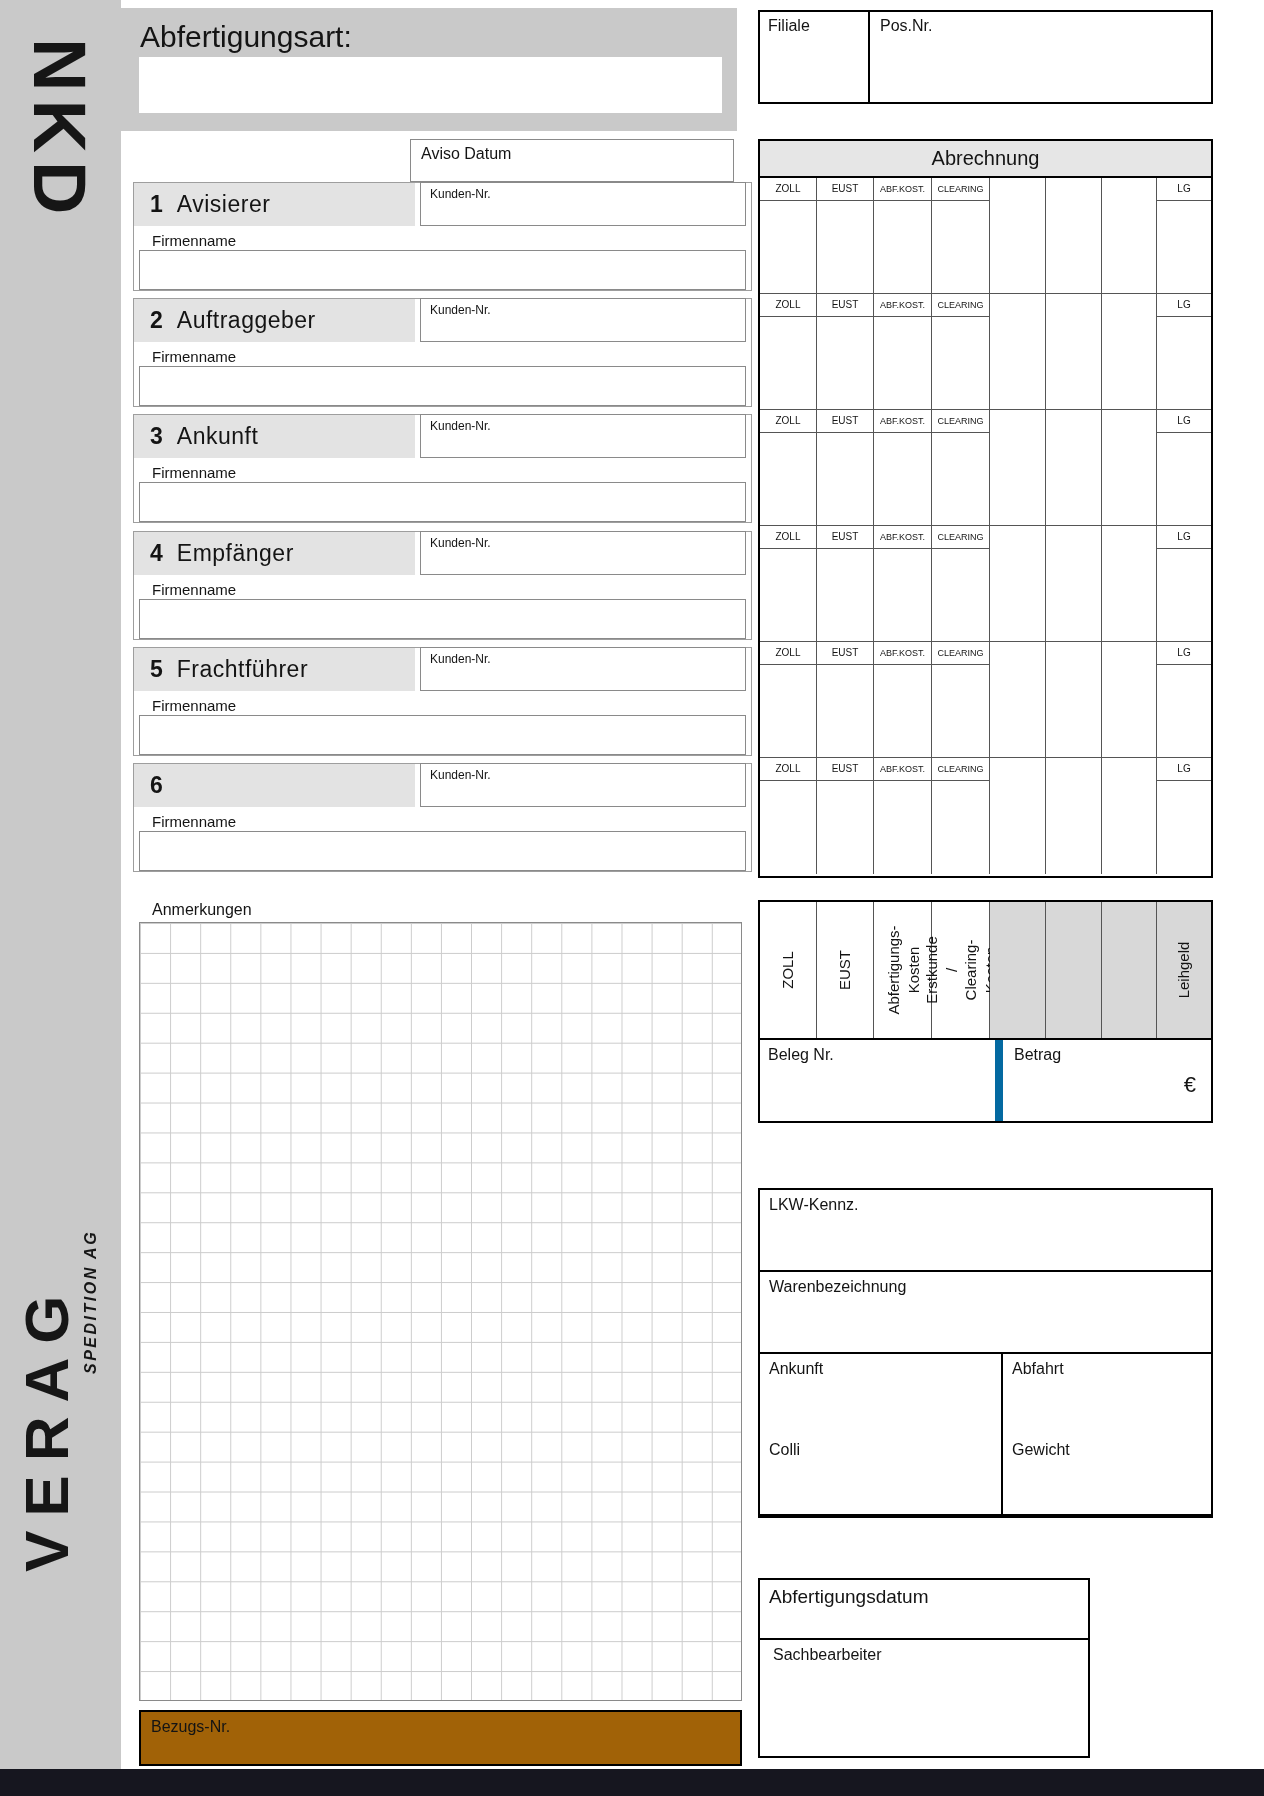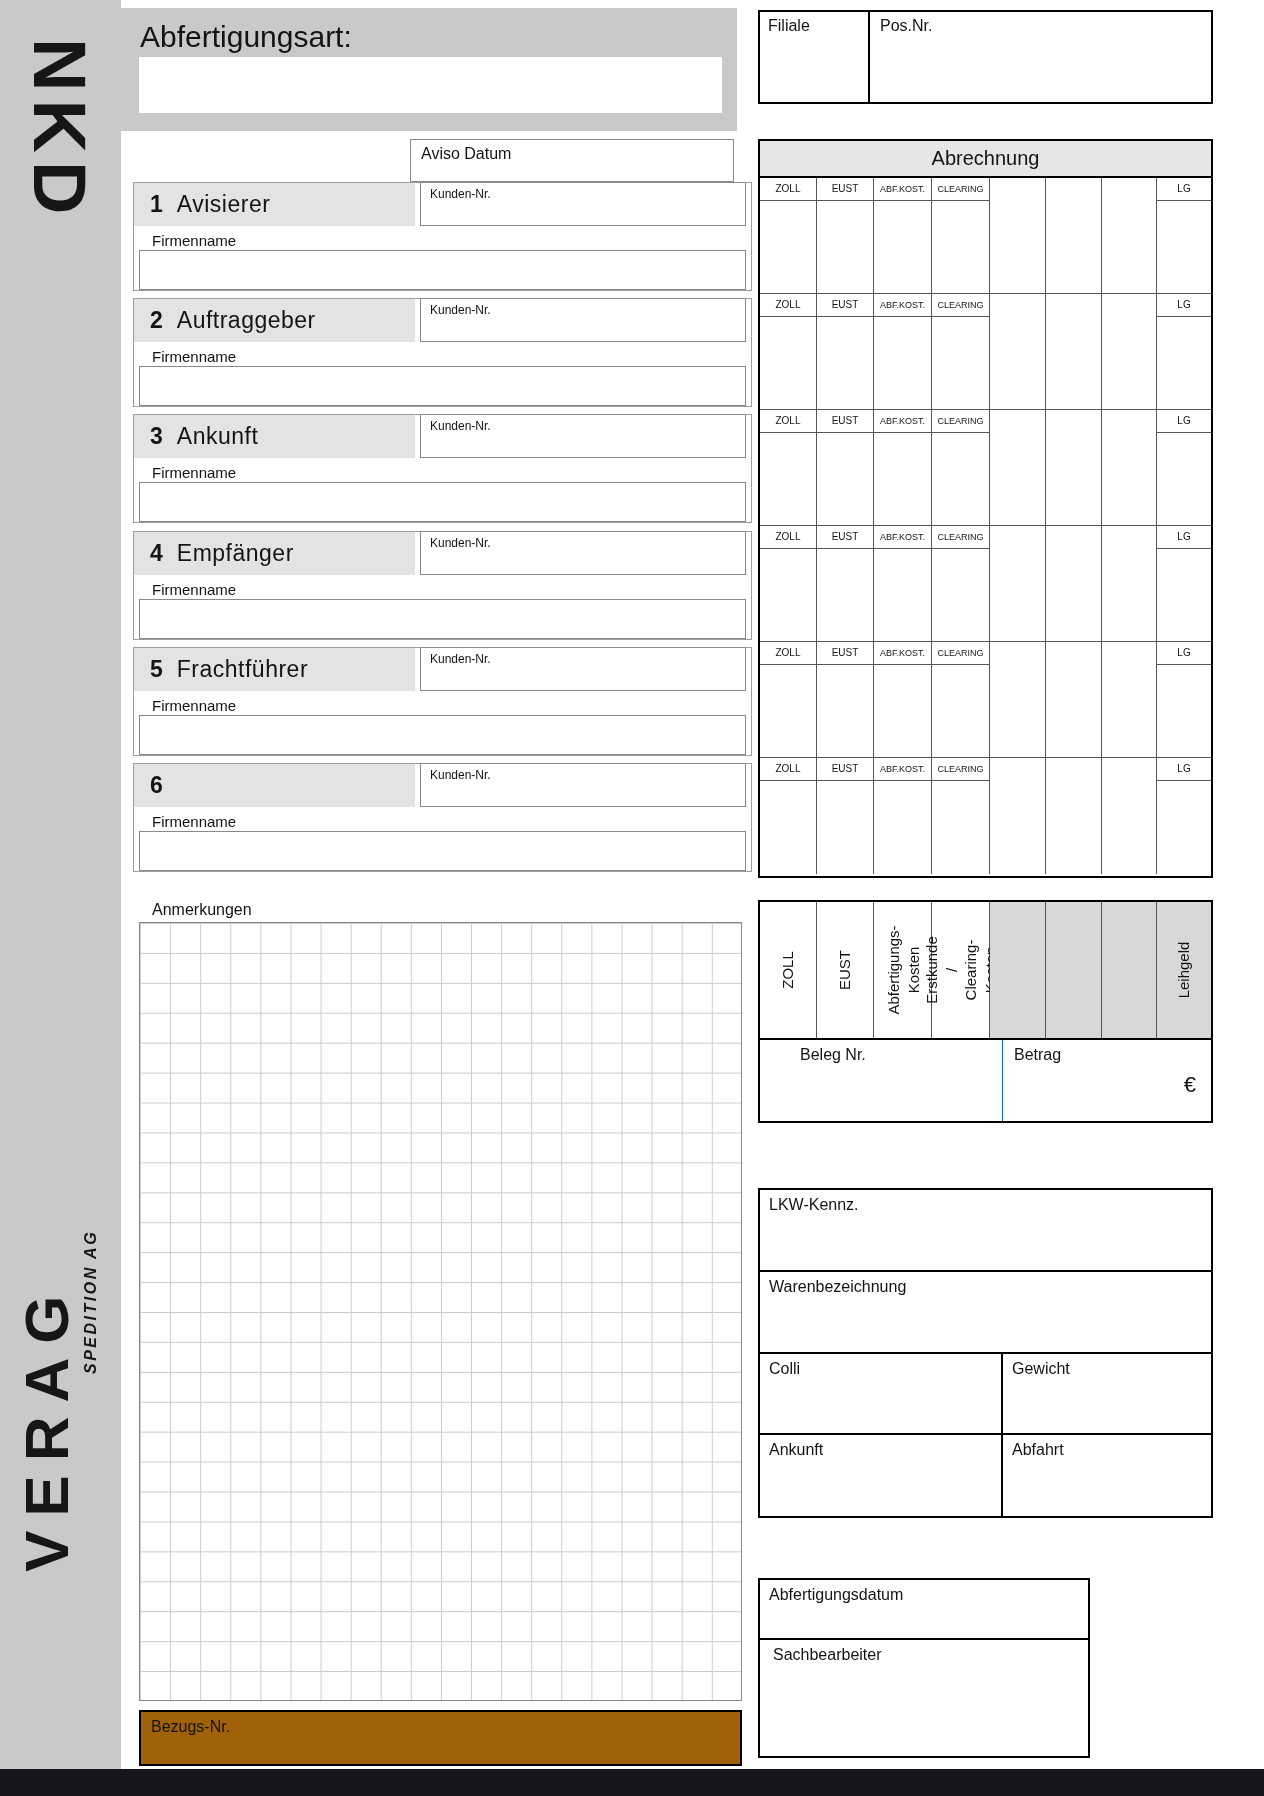--- a/index.html
+++ b/index.html
@@ -73,38 +73,38 @@
   }
 
   
   #rot-unit { left:758px; top:900px; width:455px; height:223px; border:2px solid #000; background:#fff; }
   .rotband { height:138px; border-bottom:2px solid #000; display:grid; grid-template-columns:57px 57px 58px 58px 56px 56px 55px 1fr; }
   .rc { position:relative; border-right:1px solid #555; }
   .rc:last-child { border-right:none; }
   .rc.gray { background:#d8d8d8; }
   .vt { position:absolute; left:50%; top:50%; transform:translate(-50%,-50%) rotate(-90deg); white-space:pre-line; font-size:15px; line-height:1.3; text-align:center; }
   .belegrow { height:81px; display:grid; grid-template-columns:243px 1fr; }
-  .beleg-cell { border-right:1px solid #0369a1; padding:6px 8px; font-size:16px;margin-left:32px; }
+  .beleg-cell { border-right:8px solid #0369a1; padding:6px 8px; font-size:16px; }
   .betrag-cell { padding:6px 11px; font-size:16px; position:relative; }
   .euro { position:absolute; right:15px; top:32px; font-size:22px; }
 
   
   #lkw-unit { left:758px; top:1188px; width:455px; height:330px; border:2px solid #000; background:#fff; }
   .lrow { border-bottom:2px solid #000; font-size:16px; }
   .lrow.pad { padding:6px 9px; }
   .lrow.r1, .lrow.r2 { height:82px; }
   .lrow.r3, .lrow.r4 { height:81px; }
   .lrow.r4 { border-bottom:none; }
   .split { display:grid; grid-template-columns:243px 1fr; height:100%; }
   .split > div { padding:6px 9px; }
   .split > div:first-child { border-right:2px solid #000; }
 
   
   #proc-unit { left:758px; top:1578px; width:332px; height:180px; border:2px solid #000; background:#fff; }
-  .prow1 { height:60px; border-bottom:2px solid #000; padding:6px 9px; font-size:16px; }
+  .prow1 { height:60px; border-bottom:2px solid #000; padding:6px 9px; font-size:19px; }
   .prow2 { height:104px; padding:6px 13px; font-size:16px; }
 
   #bezugs-box { left:139px; top:1710px; width:603px; height:56px; border:2px solid #000; background:#a16207; padding:6px 10px; font-size:16px; }
 </style>
 </head>
 <body>
 
 <div class="abs" id="left-stripe"></div>
 
 <div class="abs" id="nkd-logo">NKD</div>
@@ -342,32 +342,32 @@
     <div class="betrag-cell">
       <span>Betrag</span>
       <span class="euro">€</span>
     </div>
   </div>
 </div>
 
 <div class="abs" id="lkw-unit">
   <div class="lrow r1 pad"><span>LKW-Kennz.</span></div>
   <div class="lrow r2 pad"><span>Warenbezeichnung</span></div>
+  <div class="lrow r4">
+    <div class="split">
+      <div><span>Ankunft</span></div>
+      <div><span>Abfahrt</span></div>
+    </div>
+  </div>
   <div class="lrow r3">
     <div class="split">
       <div><span>Colli</span></div>
       <div><span>Gewicht</span></div>
     </div>
   </div>
-  <div class="lrow r4">
-    <div class="split">
-      <div><span>Ankunft</span></div>
-      <div><span>Abfahrt</span></div>
-    </div>
-  </div>
 </div>
 
 <div class="abs" id="proc-unit">
   <div class="prow1"><span>Abfertigungsdatum</span></div>
   <div class="prow2"><span>Sachbearbeiter</span></div>
 </div>
 
 <div class="abs" id="bezugs-box">
   <span>Bezugs-Nr.</span>
 </div>

